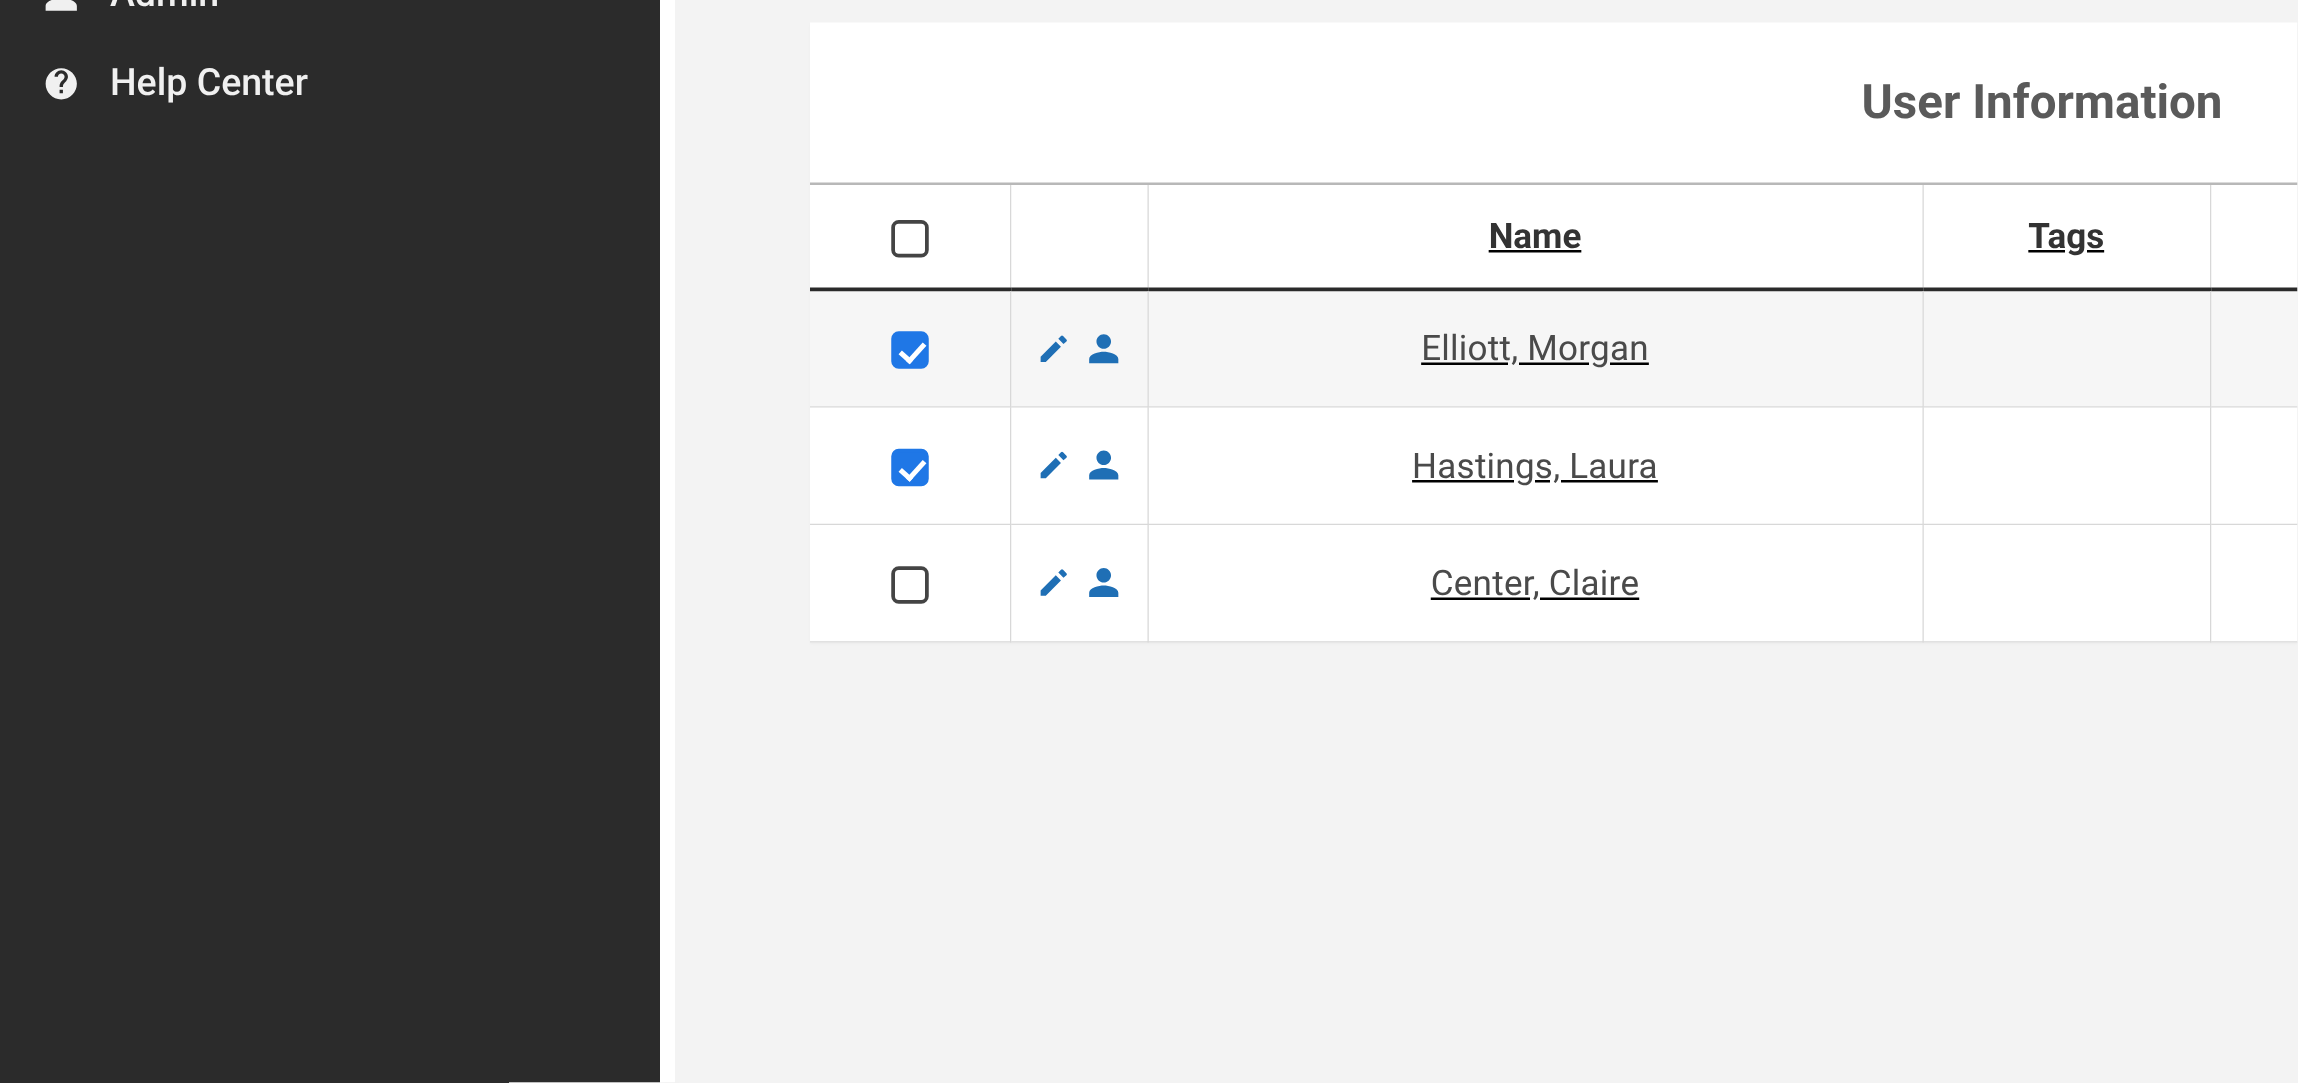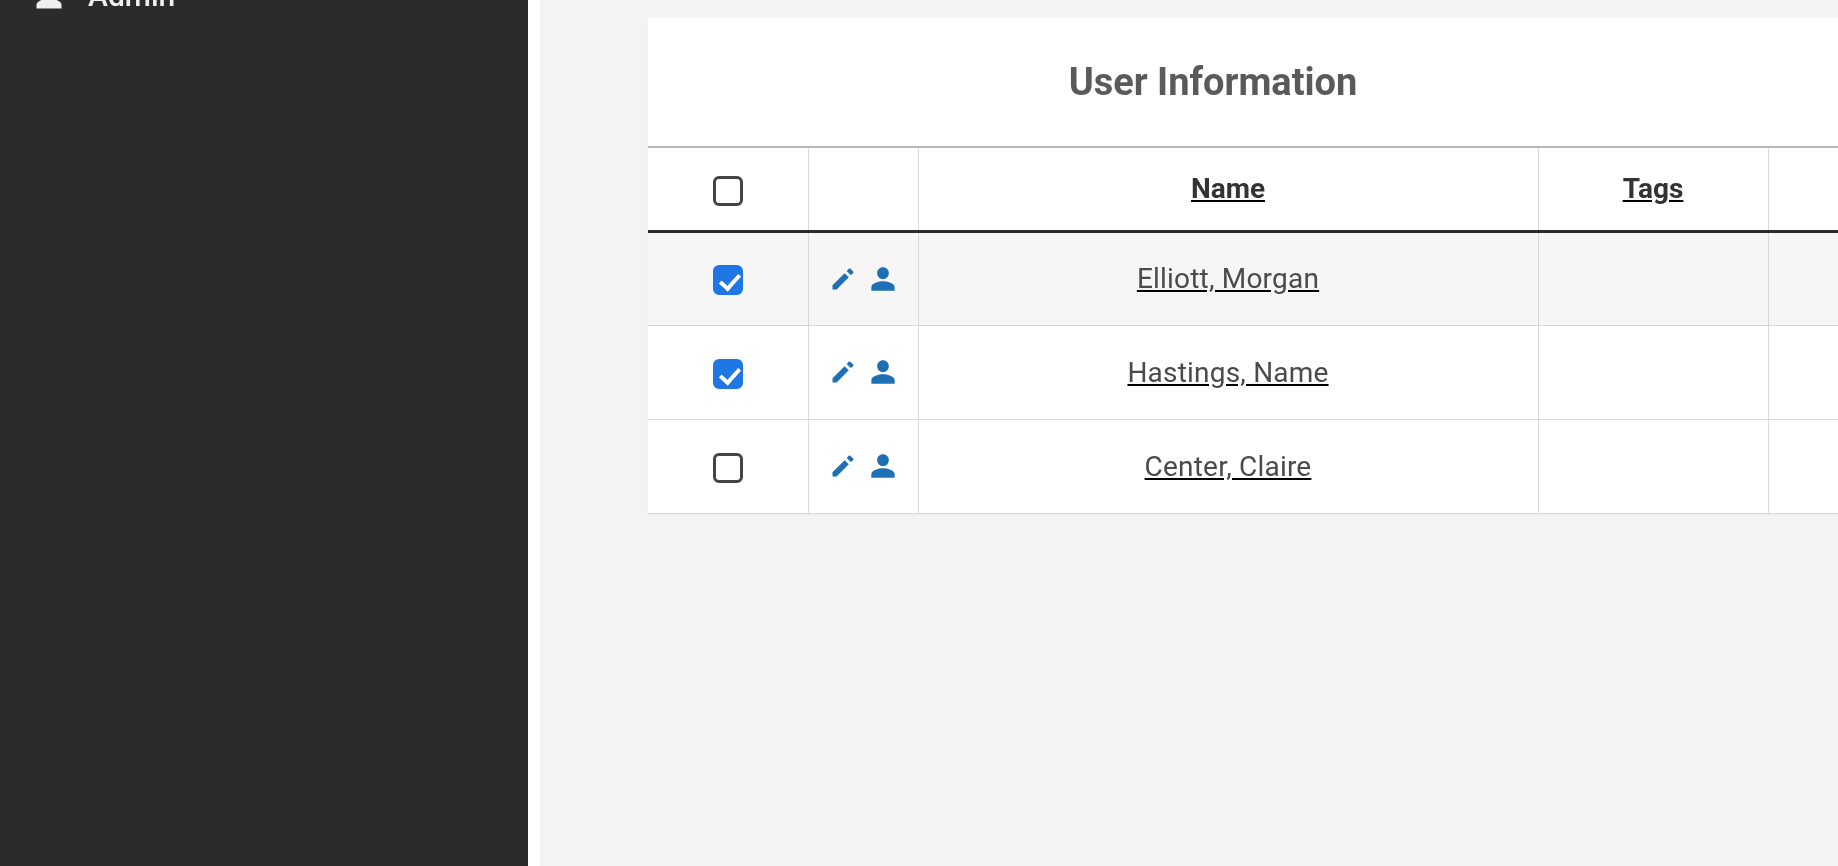--- a/index.html
+++ b/index.html
@@ -55,21 +55,21 @@
   }
   .panel {
     background: #ffffff;
     margin: 18px 0 0 108px;
     box-shadow: 0 1px 2px rgba(0,0,0,0.03);
   }
   .panel-title-row {
     height: 130px;
     display: flex;
     align-items: center;
-    justify-content: center;
+    justify-content: flex-end;
     padding: 0 40px 0 0;
     border-bottom: 2px solid #b8b8b8;
   }
   .panel-title {
     font-size: 38px;
     font-weight: 700;
     color: #5a5a5a;
     margin-right: 20px;
   }
   table.user-table {
@@ -155,20 +155,28 @@
 <div class="app">
 
   <nav class="sidebar">
     <div class="sidebar-item cut-top">
       <span class="sidebar-icon">
         <svg viewBox="0 0 24 24">
             <path d="M12 12c2.76 0 5-2.24 5-5s-2.24-5-5-5-5 2.24-5 5 2.24 5 5 5zm0 2c-3.33 0-10 1.67-10 5v3h20v-3c0-3.33-6.67-5-10-5z"></path>
           </svg>
       </span>
       <span class="sidebar-label">Admin</span>
+    </div>
+    <div class="sidebar-item">
+      <span class="sidebar-icon">
+        <svg viewBox="0 0 24 24">
+            <path d="M12 2C6.48 2 2 6.48 2 12s4.48 10 10 10 10-4.48 10-10S17.52 2 12 2zm1.07 16h-2.14v-2.14h2.14V18zm2.22-7.75l-.96.98c-.77.78-1.26 1.42-1.26 2.77h-2.14v-.54c0-1.18.49-2.25 1.26-3.03l1.33-1.35c.39-.38.62-.91.62-1.49 0-1.18-.96-2.14-2.14-2.14s-2.14.96-2.14 2.14H7.72c0-2.36 1.92-4.28 4.28-4.28s4.28 1.92 4.28 4.28c0 .94-.38 1.8-1 2.41z"></path>
+          </svg>
+      </span>
+      <span class="sidebar-label">Help Center</span>
     </div>
   </nav>
 
   <div class="divider-strip"></div>
 
   <main class="main">
     <div class="panel">
       <div class="panel-title-row">
         <span class="panel-title">User Information</span>
       </div>
@@ -228,21 +236,21 @@
                       <path d="M3 17.46V21h3.54l10.4-10.4-3.54-3.54L3 17.46zM20.71 7.04a1 1 0 0 0 0-1.41l-2.34-2.34a1 1 0 0 0-1.41 0l-1.83 1.83 3.54 3.54 2.04-1.62z"></path>
                     </svg>
                 </span>
                 <span class="action-icon">
                   <svg viewBox="0 0 24 24">
                       <path d="M12 12c2.76 0 5-2.24 5-5s-2.24-5-5-5-5 2.24-5 5 2.24 5 5 5zm0 2c-3.33 0-10 1.67-10 5v3h20v-3c0-3.33-6.67-5-10-5z"></path>
                     </svg>
                 </span>
               </div>
             </td>
-            <td class="name-cell">Hastings, Name</td>
+            <td class="name-cell">Hastings, Laura</td>
             <td></td>
             <td></td>
           </tr>
 
 
           <tr>
             <td>
               <span class="chk"></span>
             </td>
             <td>

